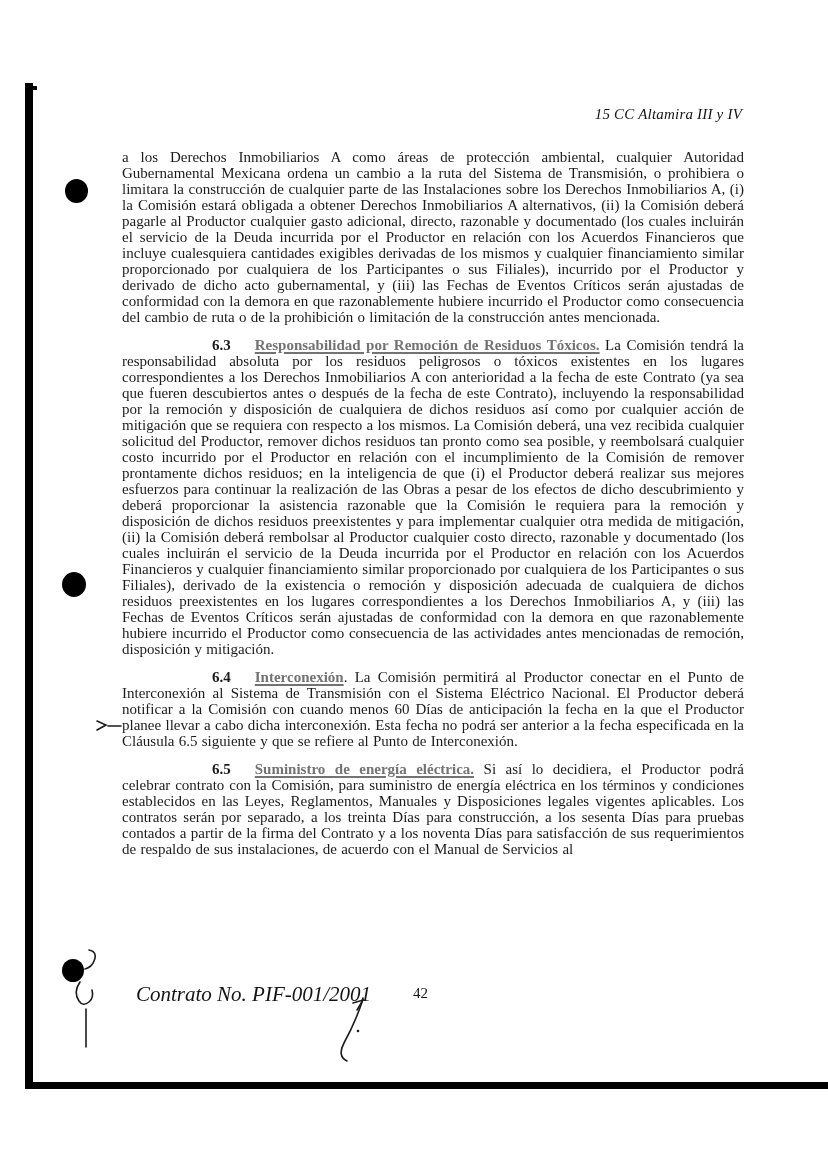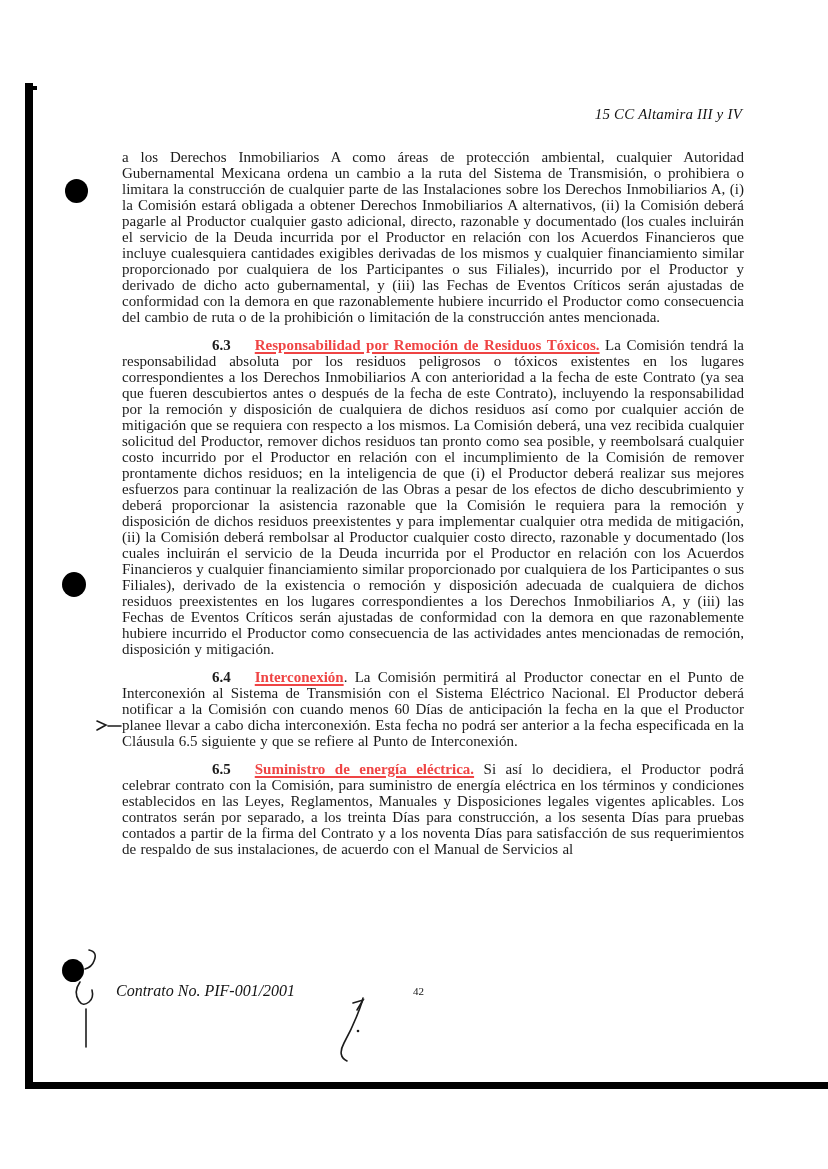--- a/index.html
+++ b/index.html
@@ -31,32 +31,32 @@
     font-size:15px; line-height:16px;
     text-align:justify; text-align-last:left;
     word-spacing:0.5px;
   }
   .para { margin-bottom:12px; }
   .para:last-child { margin-bottom:0; }
   .section { text-indent:90px; }
   .secnum  { font-weight:bold; }
   .tab     { display:inline-block; width:24px; }
   .sectitle{
-    font-weight:bold; color:#ef4444;
+    font-weight:bold; color:#737373;
     text-decoration:underline;
     text-decoration-thickness:1.5px;
     text-underline-offset:2px;
   }
   .footer-contract {
-    position:absolute; left:116px; top:982px;
-    font-style:italic; font-size:16px; color:#141414;
+    position:absolute; left:136px; top:982px;
+    font-style:italic; font-size:21px; color:#141414;
   }
   .footer-page {
     position:absolute; left:413px; top:985px;
-    font-size:11px; color:#141414;text-align:center;
+    font-size:15px; color:#141414;text-align:center;
   }
   .penmarks { position:absolute; left:0; top:0; pointer-events:none; }
 </style>
 </head>
 <body>
 
 <div class="page">
 
   <div class="frame-left"></div>
   <div class="frame-bottom"></div>

